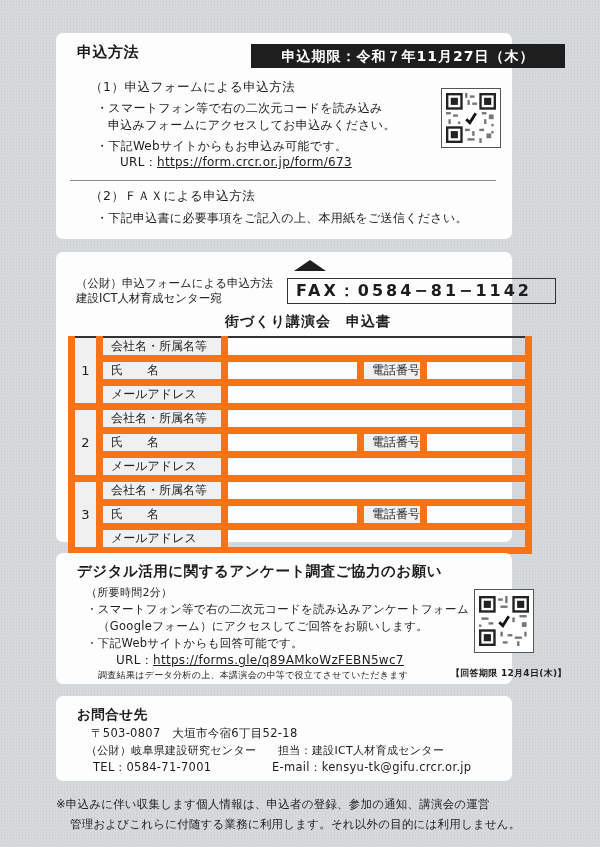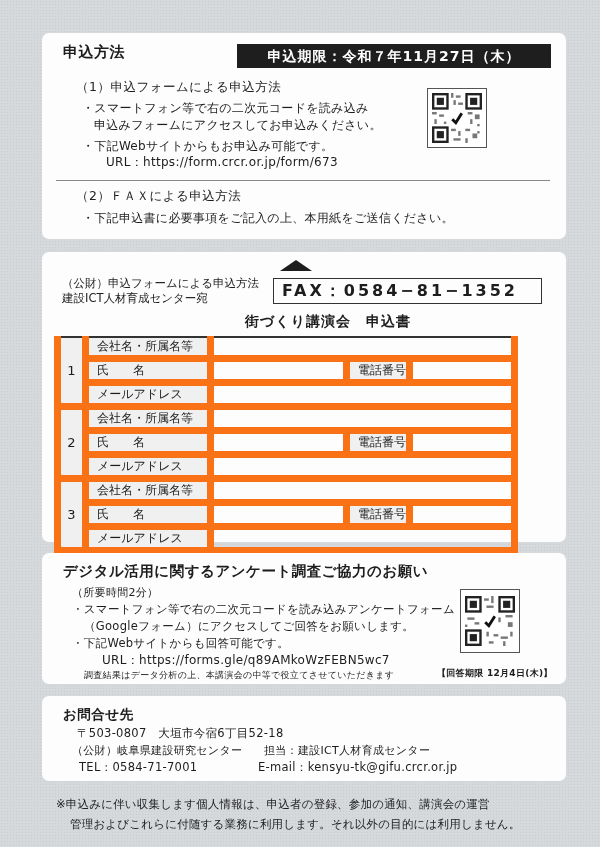--- a/index.html
+++ b/index.html
@@ -8,37 +8,37 @@
     background: #d6d9dc;
     background-image: radial-gradient(#c9cdd1 0.6px, transparent 0.7px);
     background-size: 3px 3px;
     font-family: "DejaVu Sans", "Liberation Sans", sans-serif;
     color: #1d1d1d;
     position: relative;
     overflow: hidden;
   }
   .card {
     position: absolute;
-    left: 42px;
-    width: 524px;
+    left: 56px;
+    width: 456px;
     background: #fdfdfd;
     border-radius: 7px;
   }
   
   #card-method { top: 33px; height: 206px; }
   .h-title { position: absolute; font-weight: bold; font-size: 15px; letter-spacing: 0.5px; }
   #method-title { left: 21px; top: 10px; }
   #deadline-box {
     position: absolute; left: 195px; top: 11px; width: 314px; height: 24px;
     background: #1e1e1e; color: #fff; font-weight: bold; font-size: 14px;
     text-align: center; line-height: 24px; letter-spacing: 1px;
   }
   .sub { position: absolute; font-size: 12.5px; letter-spacing: 0.5px; }
   .txt { position: absolute; font-size: 12px; letter-spacing: 0.3px; white-space: nowrap; }
-  .url { }
+  .url { text-decoration: underline; }
   .qr {
     position: absolute; width: 60px; height: 60px; border: 1px solid #555;
     background: #fff; padding: 4px;
   }
   .qr svg { width: 100%; height: 100%; display: block; }
   .divider { position: absolute; left: 14px; right: 16px; height: 1px; background: #888; }
 
   
   #card-form { top: 252px; height: 290px; }
   #arrow-up {
@@ -129,21 +129,21 @@
   <div class="sub" style="left:34px;top:155px;">（2）ＦＡＸによる申込方法</div>
   <div class="txt" style="left:40px;top:177px;">・下記申込書に必要事項をご記入の上、本用紙をご送信ください。</div>
 </section>
 
 <section class="card" id="card-form">
   <div id="arrow-up"></div>
   <div id="addressee">
     <div>（公財）申込フォームによる申込方法</div>
     <div>建設ICT人材育成センター宛</div>
   </div>
-  <div id="fax-box">FAX：0584−81−1352</div>
+  <div id="fax-box">FAX：0584−81−1142</div>
   <div id="form-title">街づくり講演会　申込書</div>
 
   <table id="entry-table">
     <tbody>
       <tr class="grp-start">
         <td class="num" rowspan="3">1</td>
         <td class="lbl">会社名・所属名等</td>
         <td colspan="3"></td>
       </tr>
       <tr>

